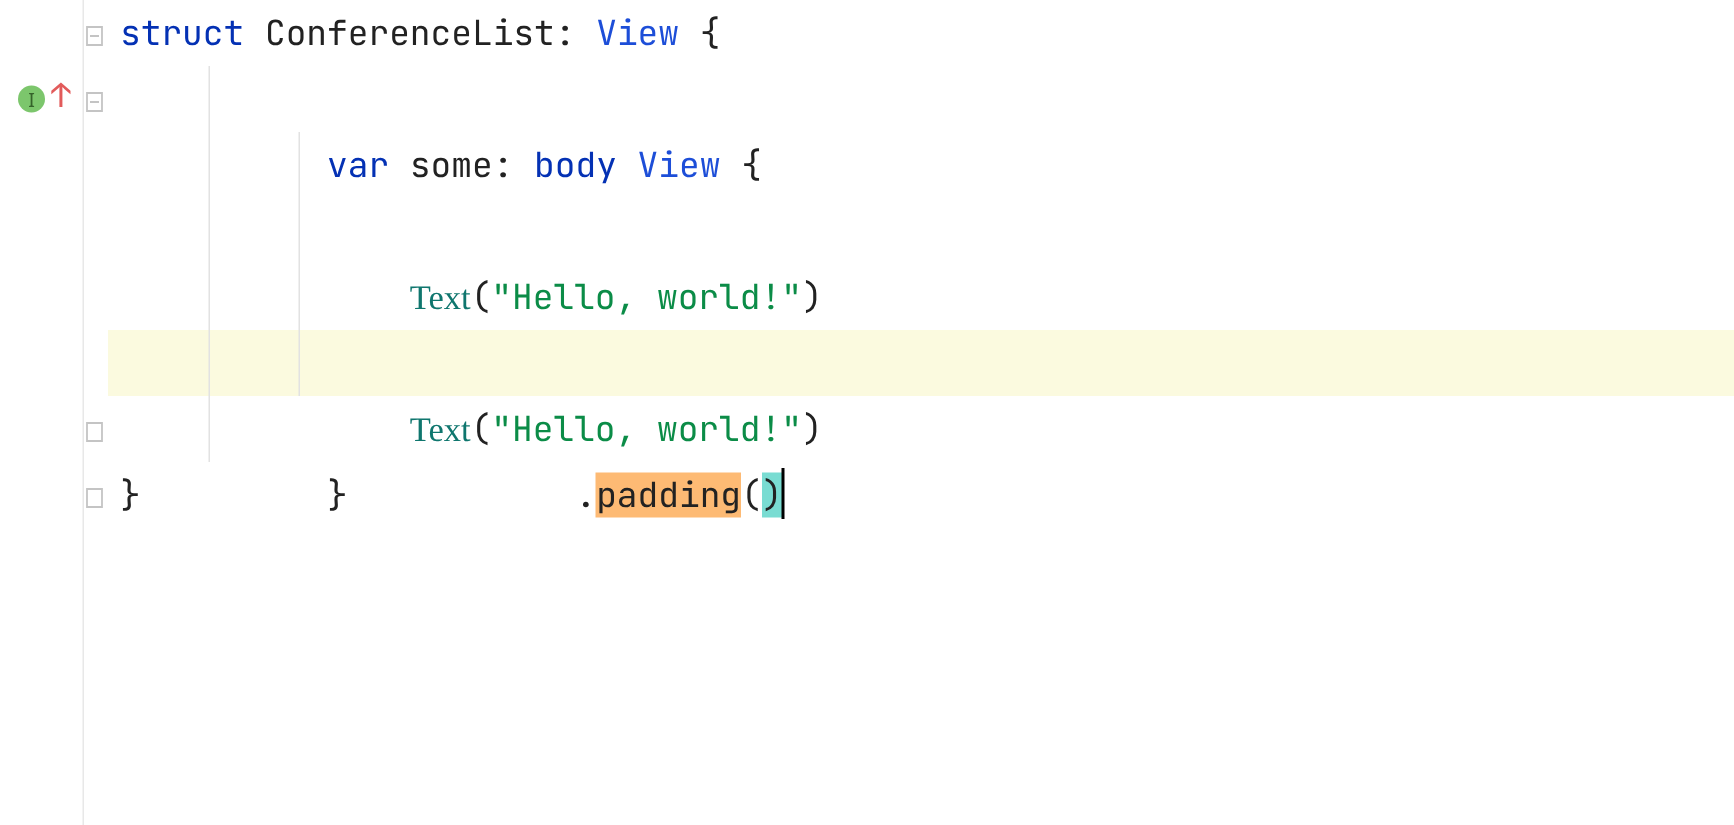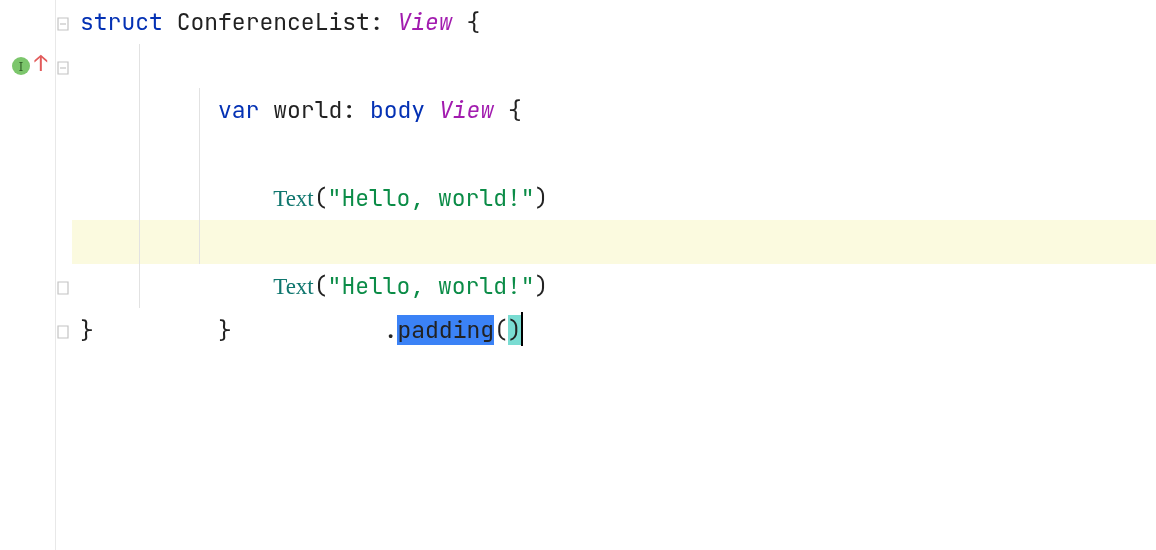--- a/index.html
+++ b/index.html
@@ -46,25 +46,25 @@
   .indent-guide {
     position: absolute;
     top: 0;
     bottom: 0;
     width: 1px;
     background: #e2e2e2;
   }
   
   .kw   { color: #0431b4; }           
   .ident{ color: #222222; }           
-  .type { color: #a21caf; font-style: italic; } 
+  .type { color: #1d4ed8; } 
   .call { color: #0f766e; font-family: Liberation Serif, serif; }           
   .str  { color: #0b8c47; }           
   .punc { color: #222222; }           
-  .hl-id { background: #3b82f6; margin-top: 12px; }     
+  .hl-id { background: #fdba74; margin-top: 12px; }     
   .hl-bracket { background: #79dcd2; }
   .caret-wrap { position: relative; display: inline-block; }
   .caret {
     position: absolute;
     right: -1px;
     top: 4px;
     width: 2px;
     height: 34px;
     background: #000;
   }
@@ -134,21 +134,21 @@
           <path d="M2 1 h10 v12 h-10 z" fill="none" stroke="#c4c4c4" stroke-width="1.2"></path>
         </svg>
     </div>
   </div>
 
   <div class="code-area">
 
     <div class="line"><span class="kw">struct</span><span class="punc"> </span><span class="ident">ConferenceList</span><span class="punc">:</span><span class="punc"> </span><span class="type">View</span><span class="punc"> </span><span class="punc">{</span></div>
 
     <div class="line">
-      <div class="indent-guide" style="left:67px"></div><span>    </span><span class="kw">var</span><span> </span><span class="ident">world</span><span class="punc">:</span><span> </span><span class="kw">body</span><span> </span><span class="type">View</span><span> </span><span class="punc">{</span></div>
+      <div class="indent-guide" style="left:67px"></div><span>    </span><span class="kw">var</span><span> </span><span class="ident">some</span><span class="punc">:</span><span> </span><span class="kw">body</span><span> </span><span class="type">View</span><span> </span><span class="punc">{</span></div>
 
     <div class="line">
       <div class="indent-guide" style="left:67px"></div>
       <div class="indent-guide" style="left:127px"></div><span>        </span><span class="call">Text</span><span class="punc">(</span><span class="str">"Hello, world!"</span><span class="punc">)</span></div>
 
     <div class="line">
       <div class="indent-guide" style="left:67px"></div>
       <div class="indent-guide" style="left:127px"></div><span>                </span><span class="punc">.</span><span class="ident hl-id">padding</span><span class="punc">()</span></div>
 
     <div class="line">

